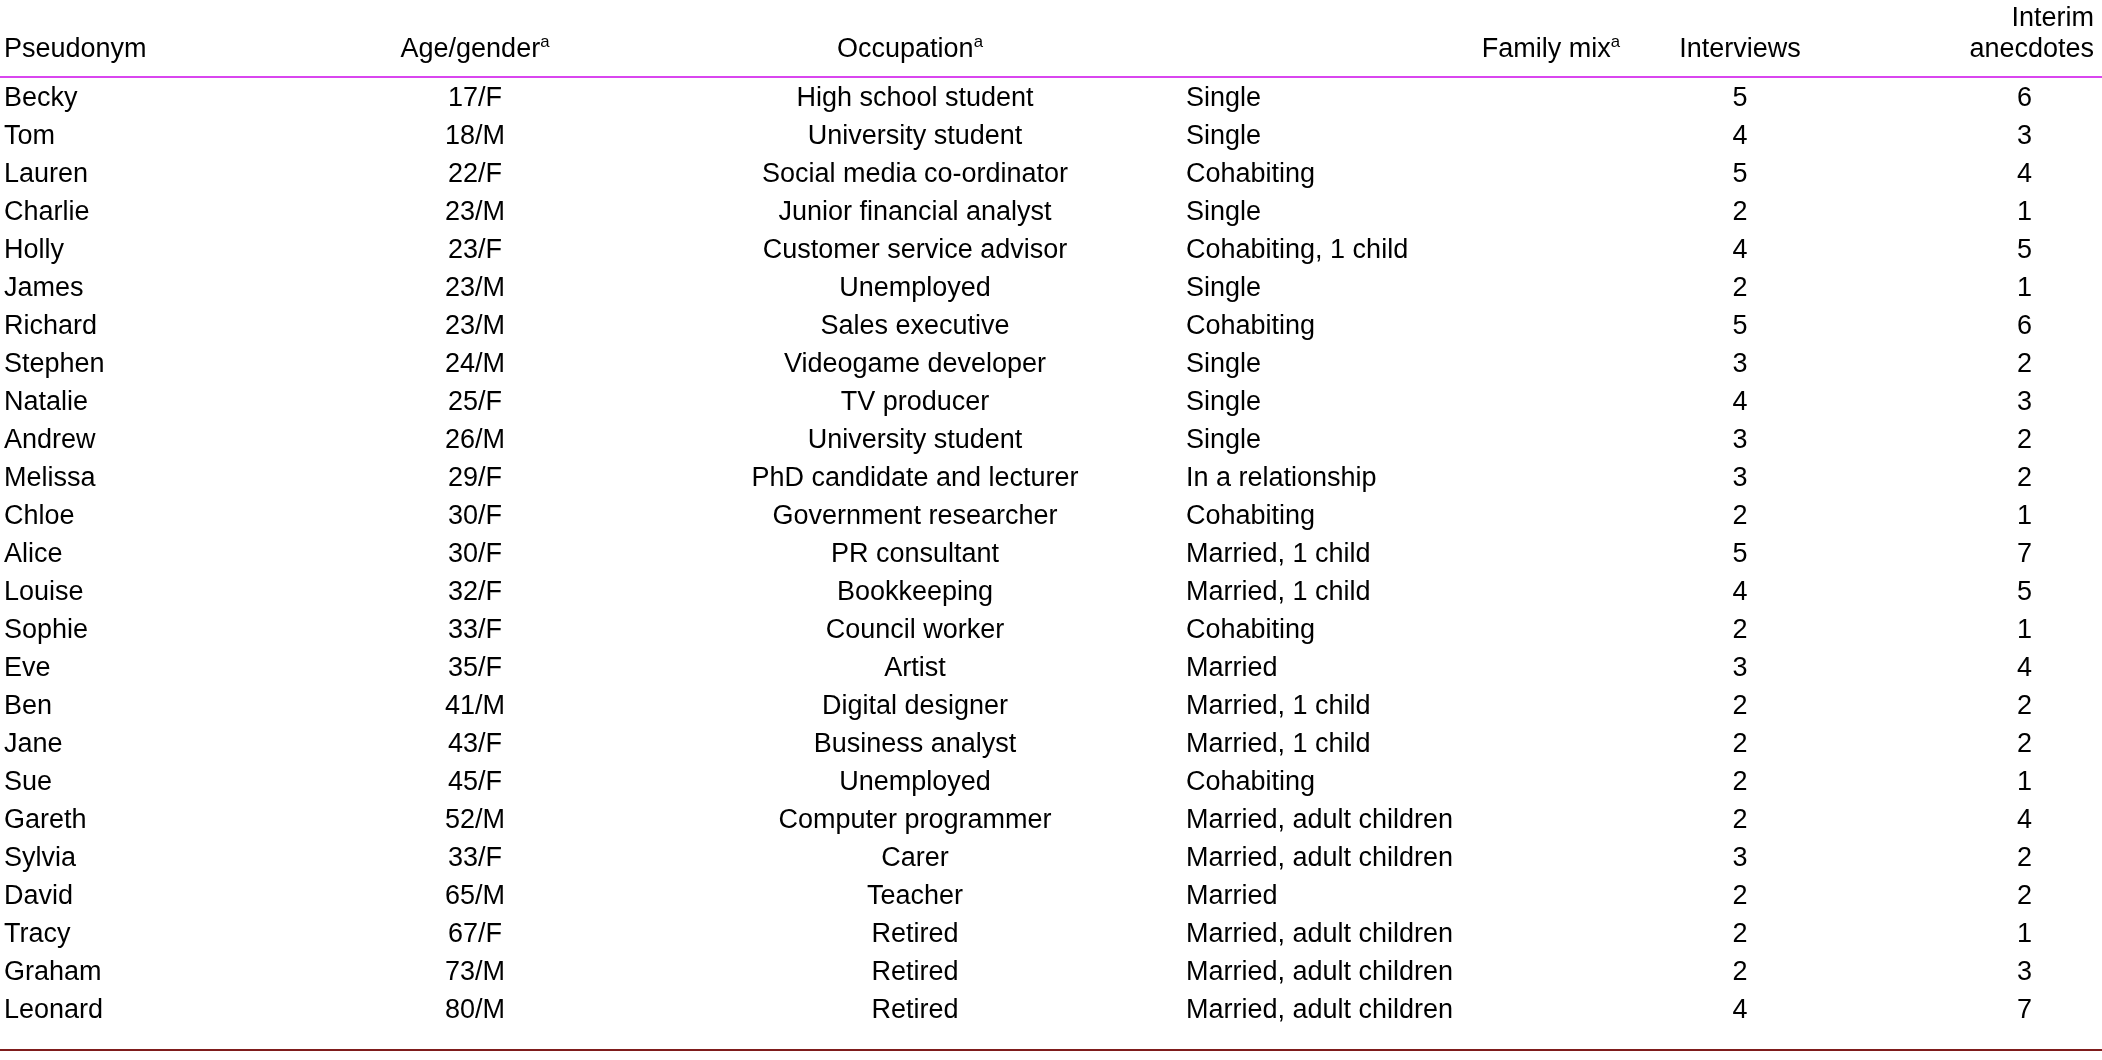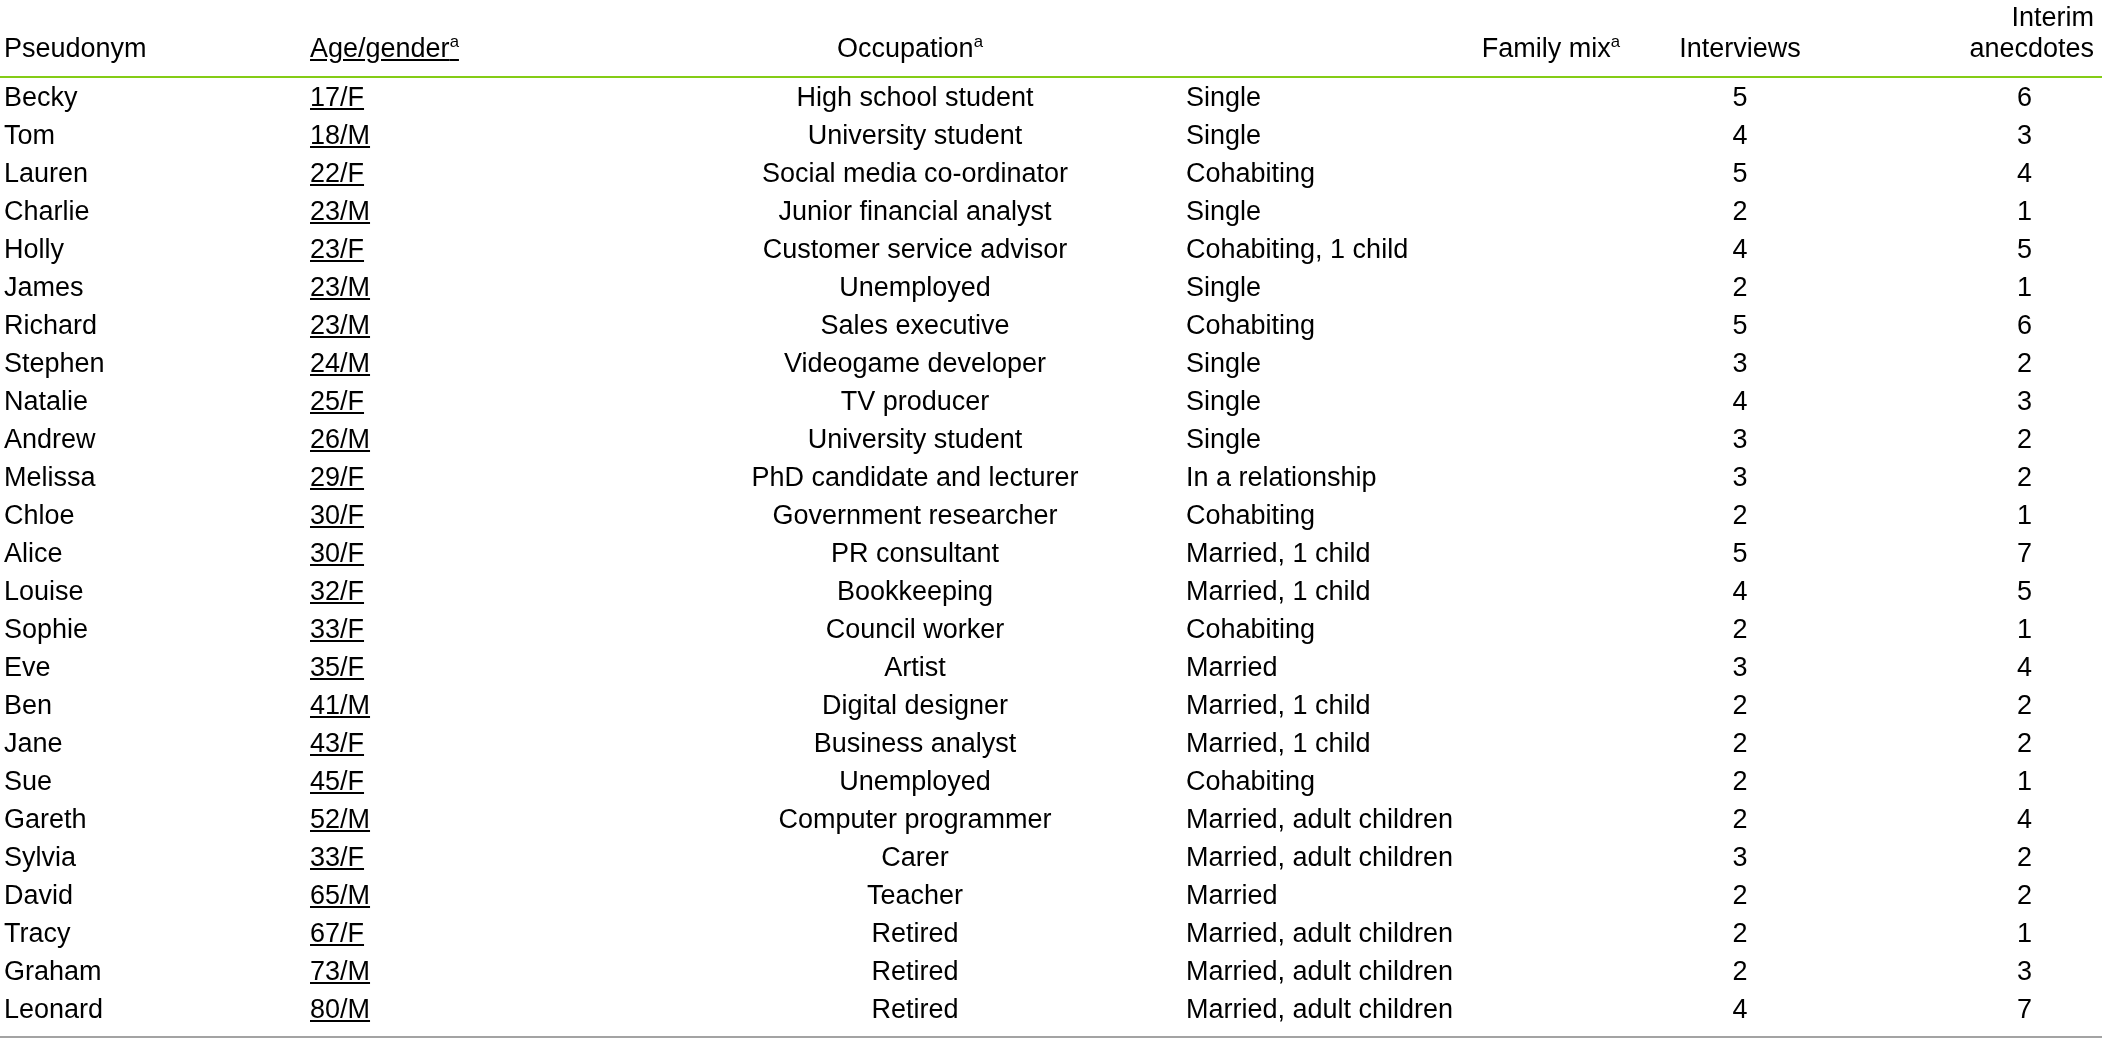--- a/index.html
+++ b/index.html
@@ -21,36 +21,36 @@
     border-collapse: collapse;
     table-layout: fixed;
     font-size: 27px;
     color: #000;
   }
   thead th {
     font-weight: normal;
     vertical-align: bottom;
     line-height: 31px;
     padding: 2px 0 12px 0;
-    border-bottom: 2px solid #84cc16;
+    border-bottom: 2px solid #d946ef;
   }
   tbody td {
     line-height: 38px;
     padding: 0;
     white-space: nowrap;
     overflow: hidden;
   }
   tbody tr:last-child td {
-    border-bottom: 2px solid #a3a3a3;
-    padding-bottom: 8px;
+    border-bottom: 2px solid #7f1d1d;
+    padding-bottom: 21px;
   }
   
   .col0 { text-align: left;  padding-left: 4px; }
   th.col0 { padding-left: 4px; }
-  .col1 { text-align: left; text-decoration: underline; }
+  .col1 { text-align: center; }
   .col2 { text-align: center; padding-left: 10px; }
   th.col2 { text-align: center; padding-left: 0; }
   .col3 { text-align: left; padding-left: 6px; }
   th.col3 { text-align: right; padding-left: 0; }
   .col4 { text-align: center; }
   .col5 { text-align: right; padding-right: 70px; }
   th.col5 { text-align: right; padding-right: 8px; }
   sup {
     font-size: 0.62em;
     vertical-align: super;

